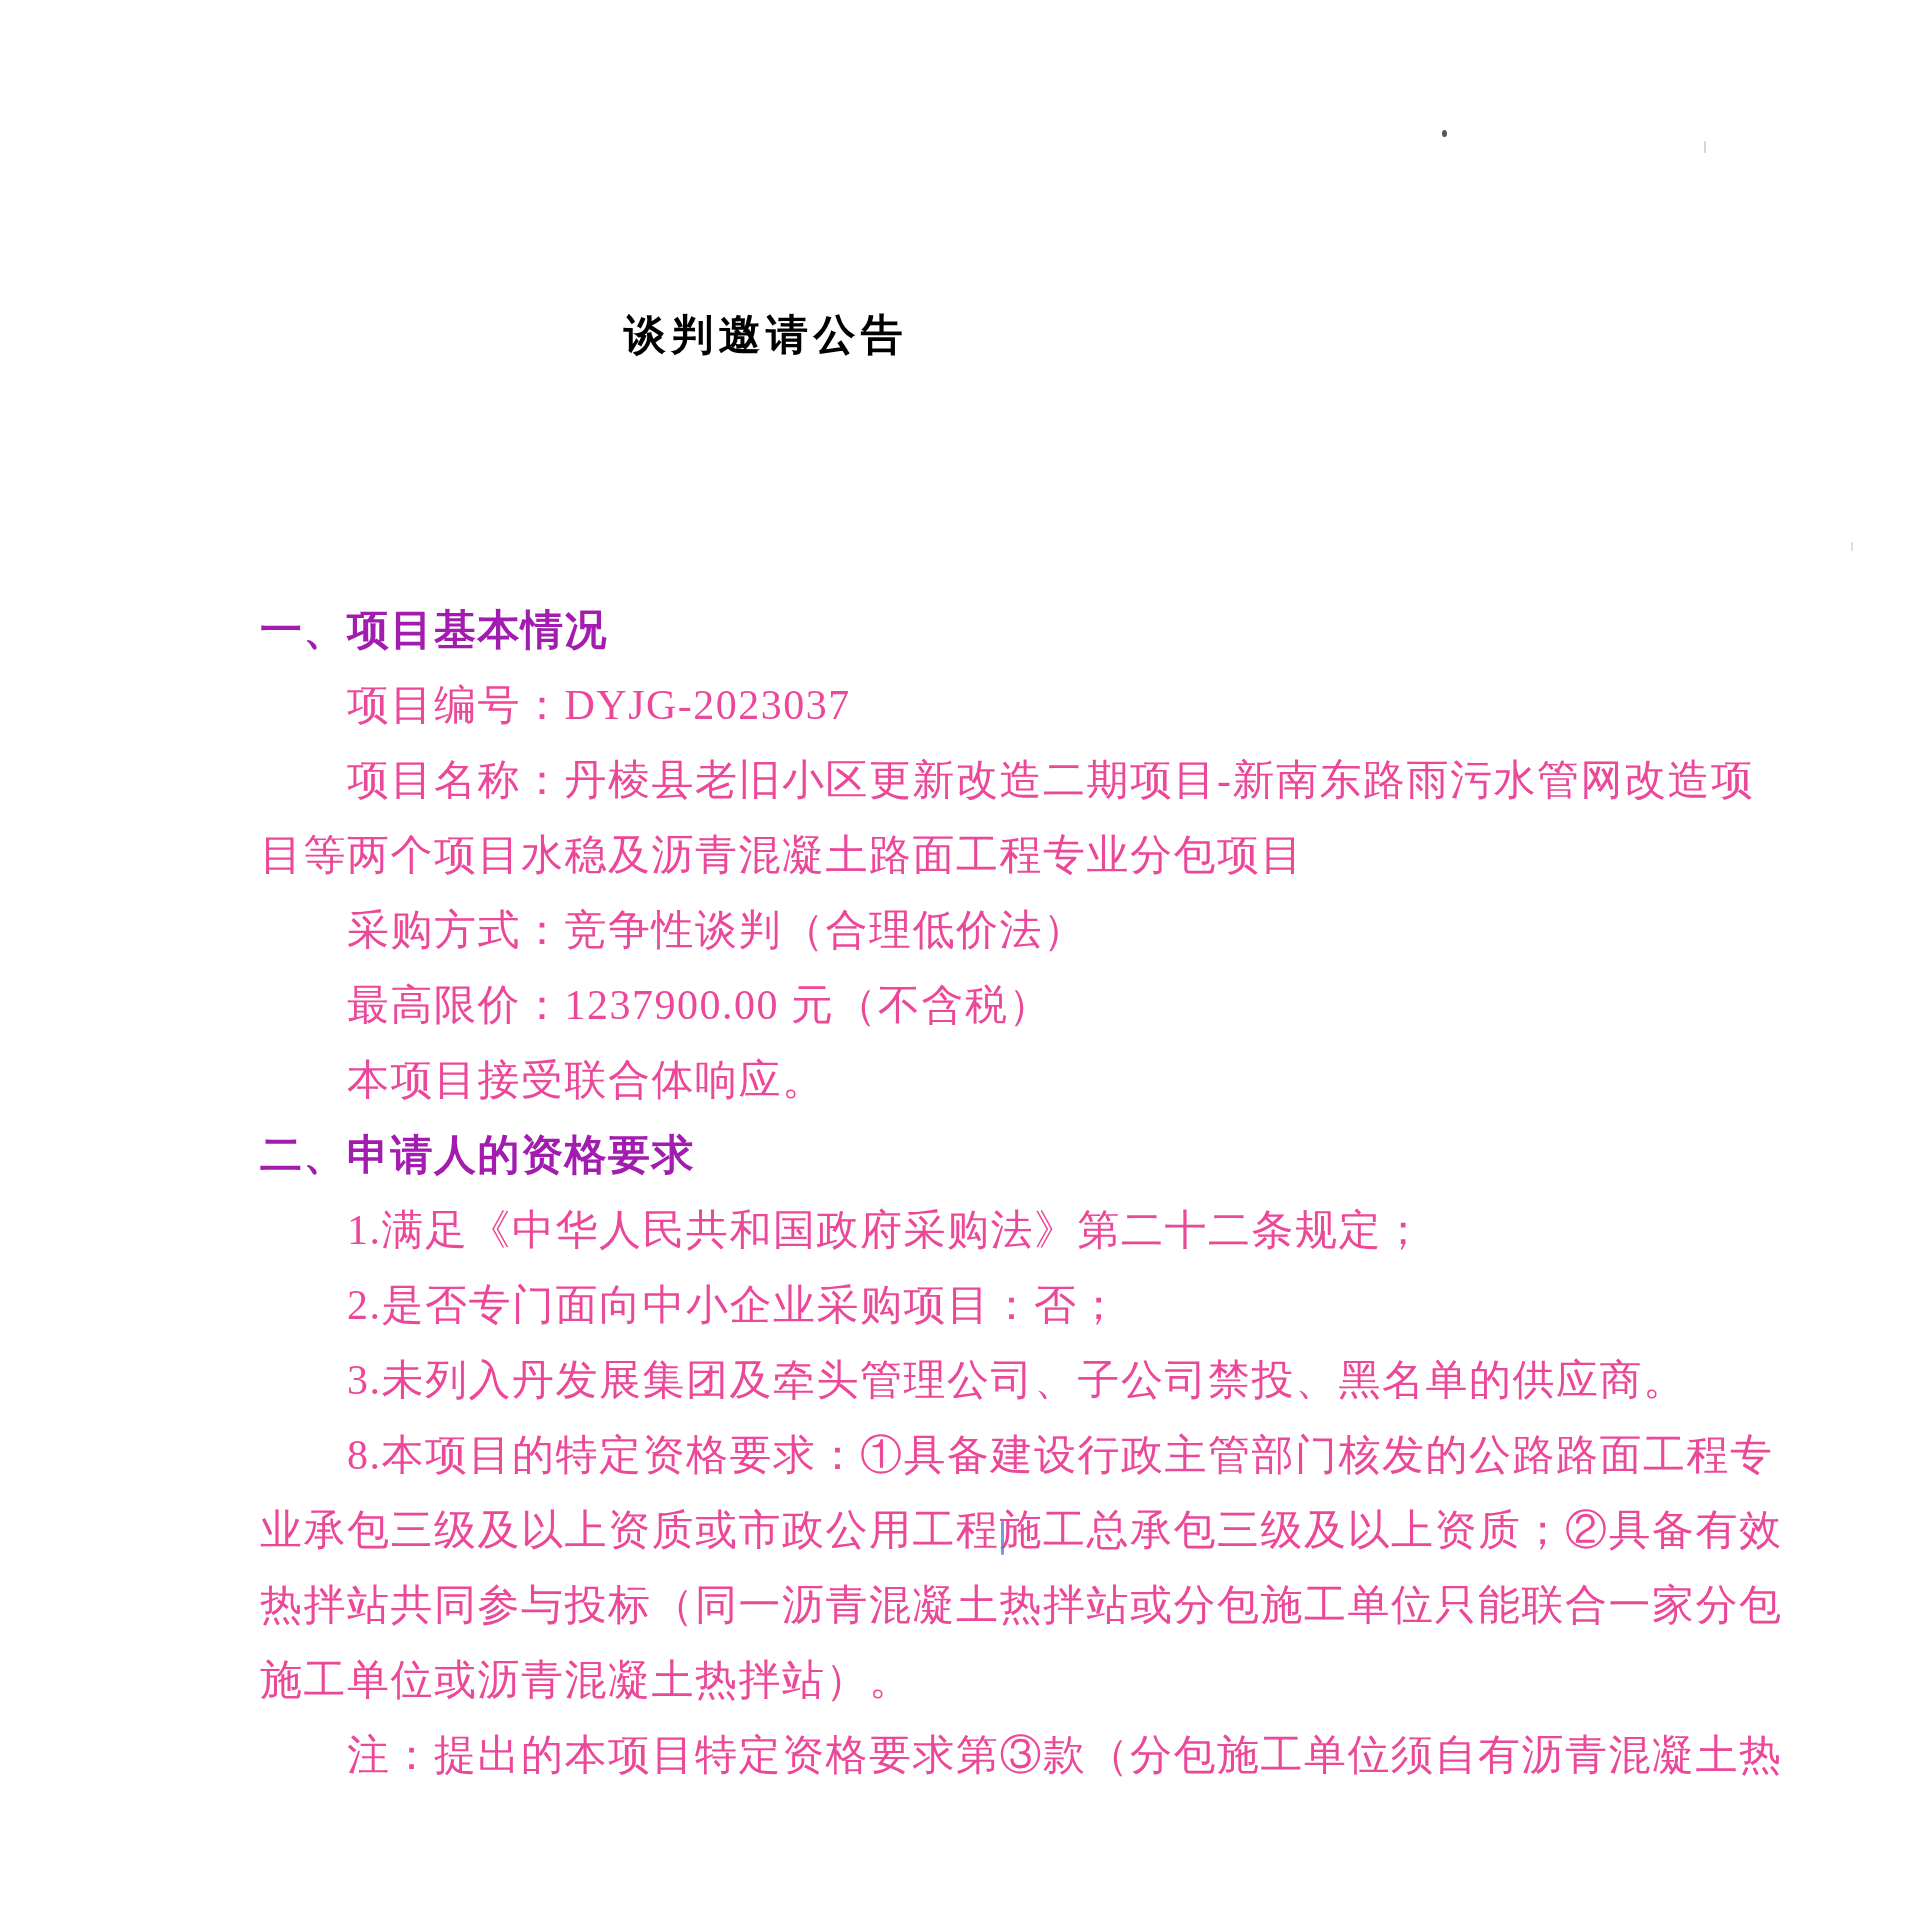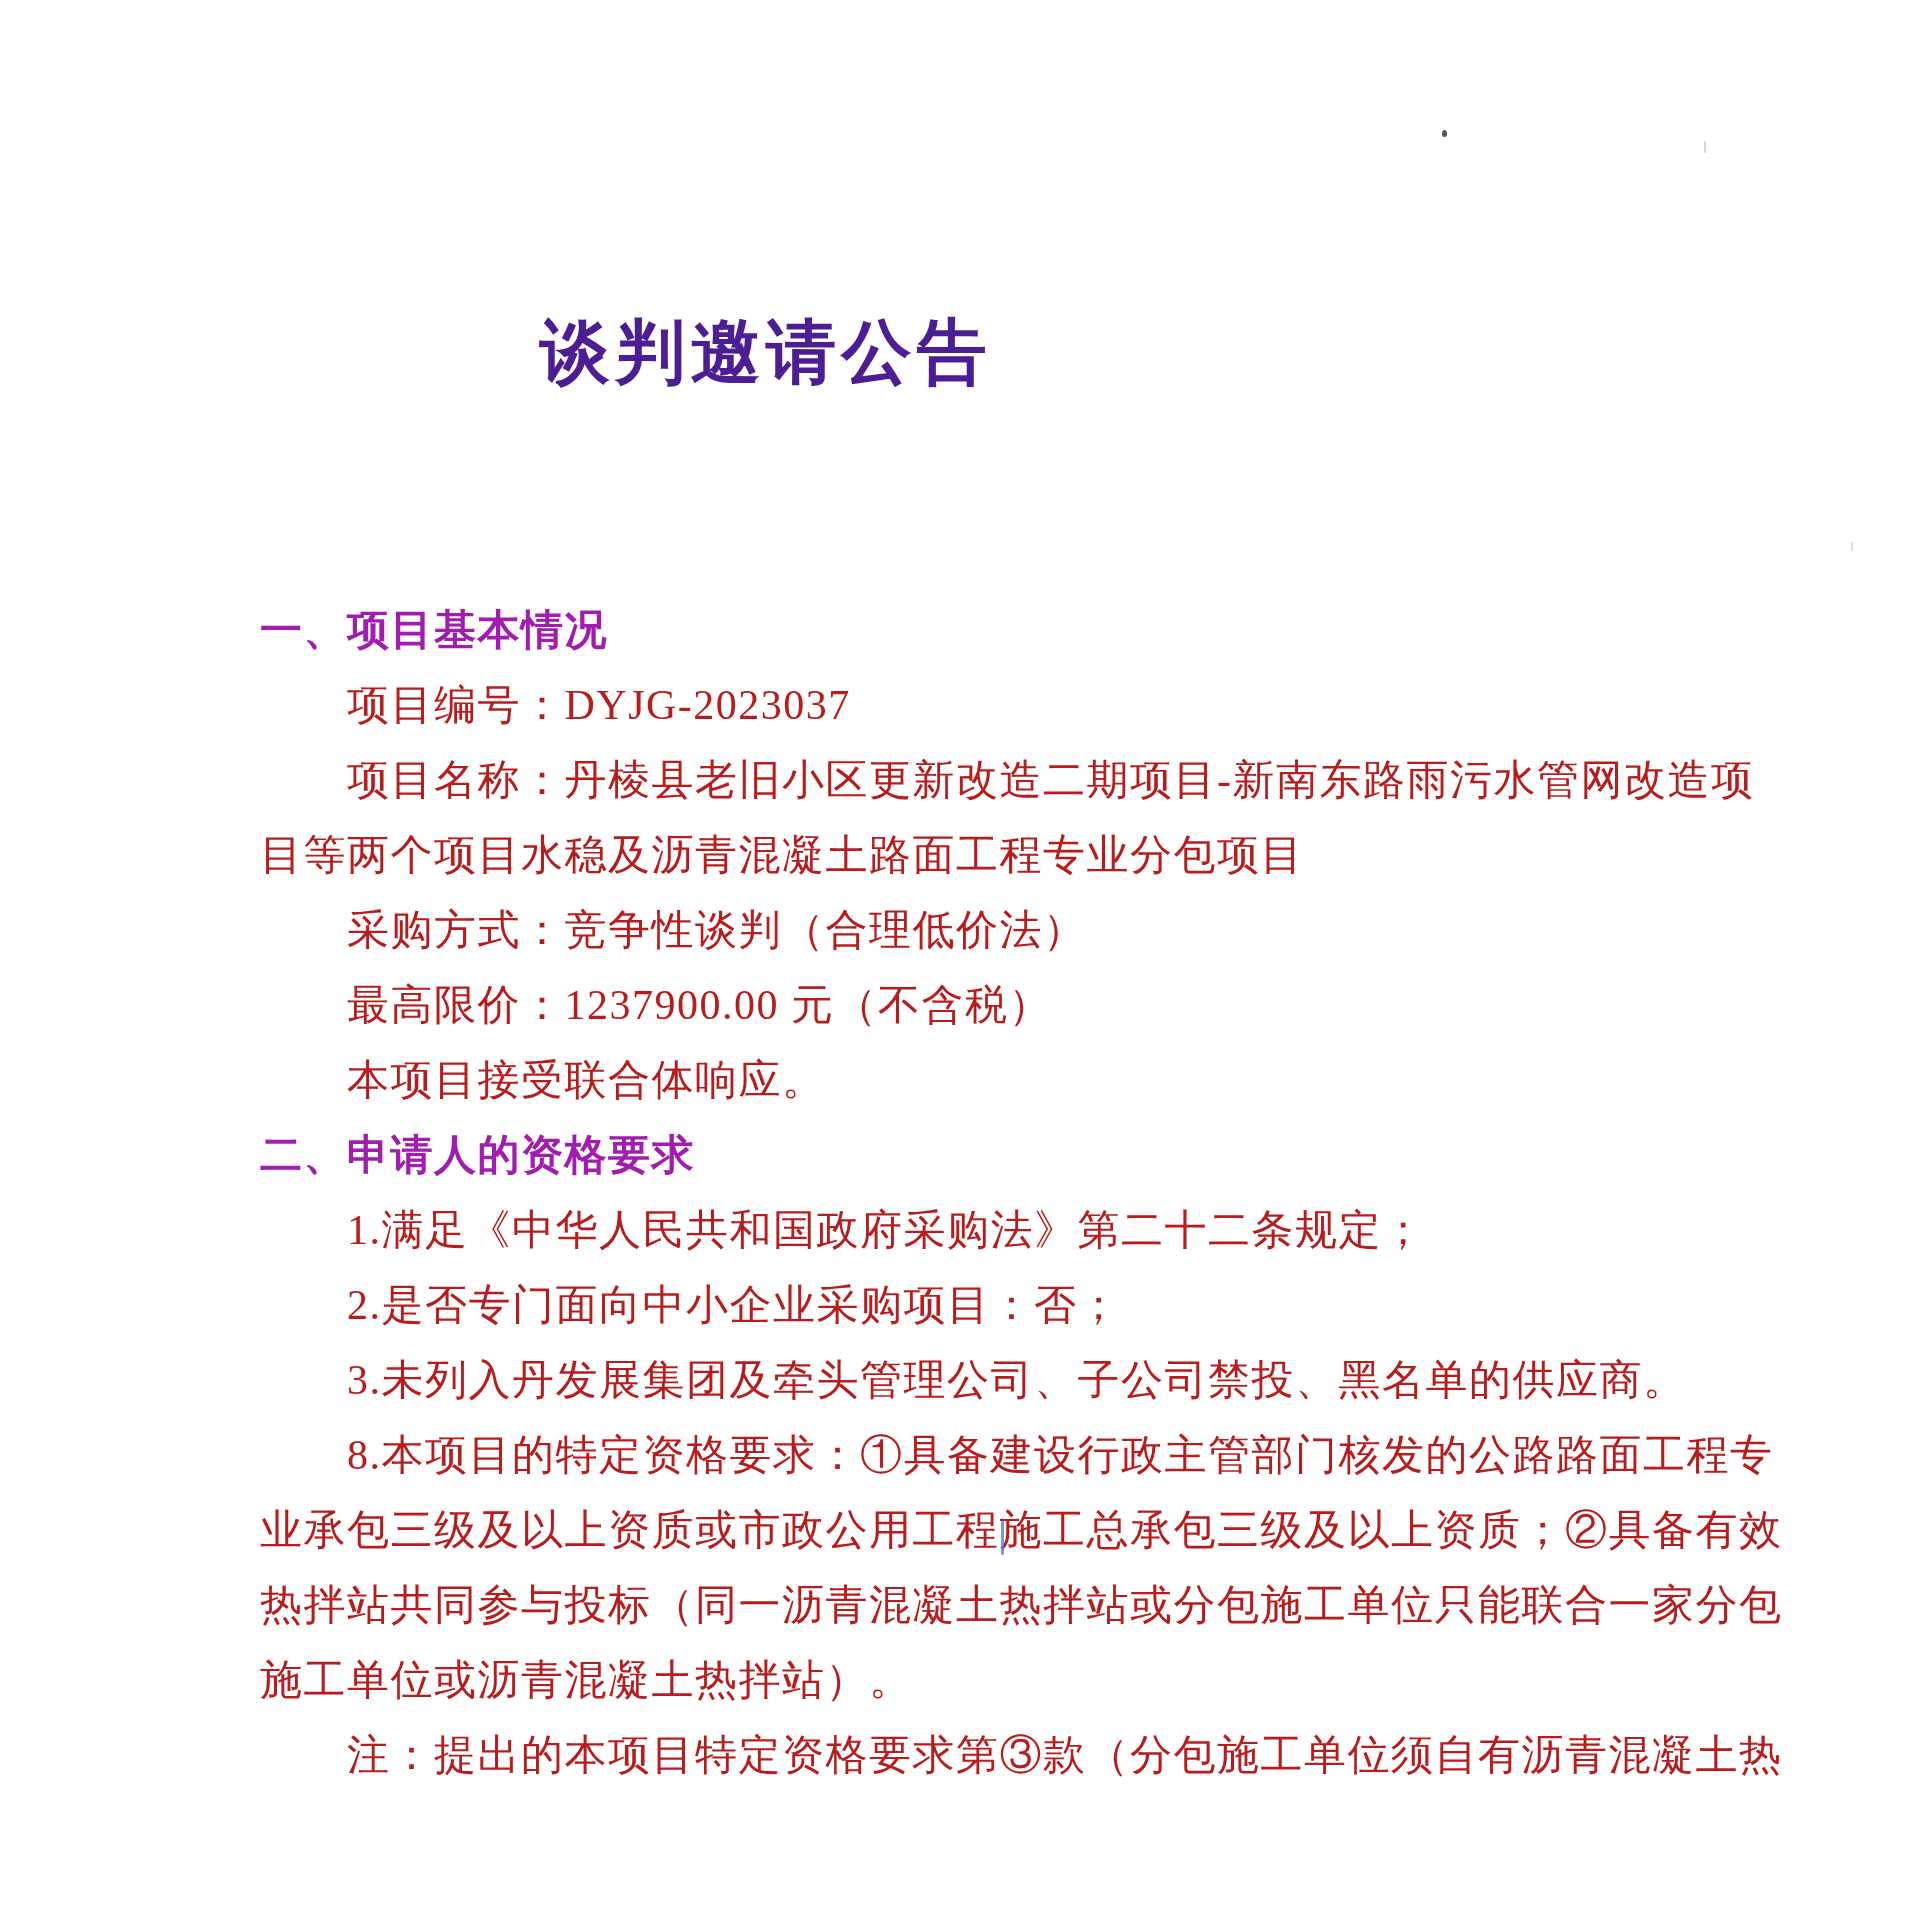--- a/index.html
+++ b/index.html
@@ -13,38 +13,38 @@
     position:absolute;left:0;top:0;width:1911px;height:2702px;
     background:#ffffff;
     color:#1d1d1d;
     overflow:hidden;
   }
   .doc-title{
     position:absolute;
     top:309px;left:0;width:1532px;
     margin:0;
     text-align:center;
-    font-size:70px;
+    font-size:42px;
     font-weight:bold;
     letter-spacing:5.4px;
     line-height:1.25;
-    color:#4c1d95;
+    color:#000000;
   }
   .content{
     position:absolute;
     left:260px;top:593px;
     width:1375px;
   }
   .line{
     height:75px;
     line-height:75px;
     font-size:42px;
     letter-spacing:1.5px;
     white-space:nowrap;
-    color:#b91c1c;
+    color:#ec4899;
   }
   .line.heading{
     font-weight:bold;
     color:#a21caf;
   }
   .line.indent{
     text-indent:87px;
   }
   
   .speck1{

